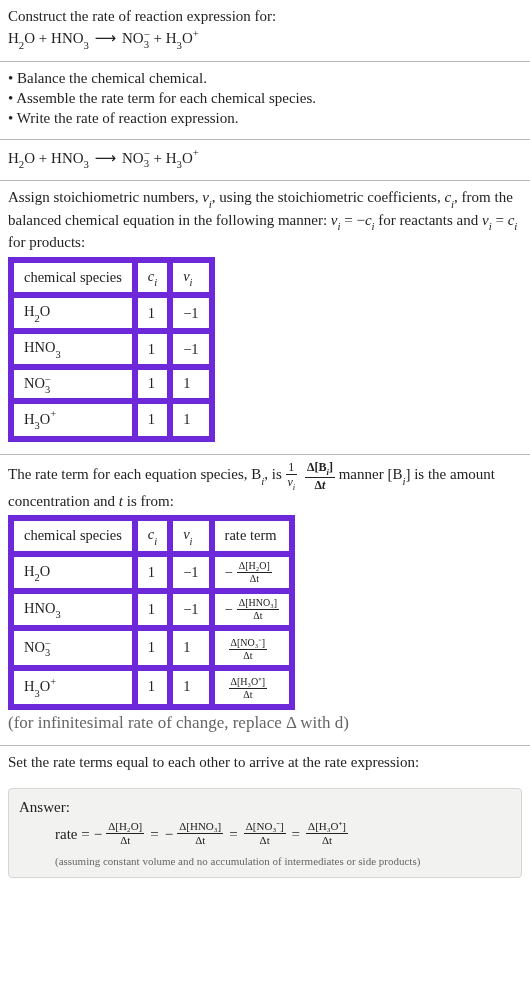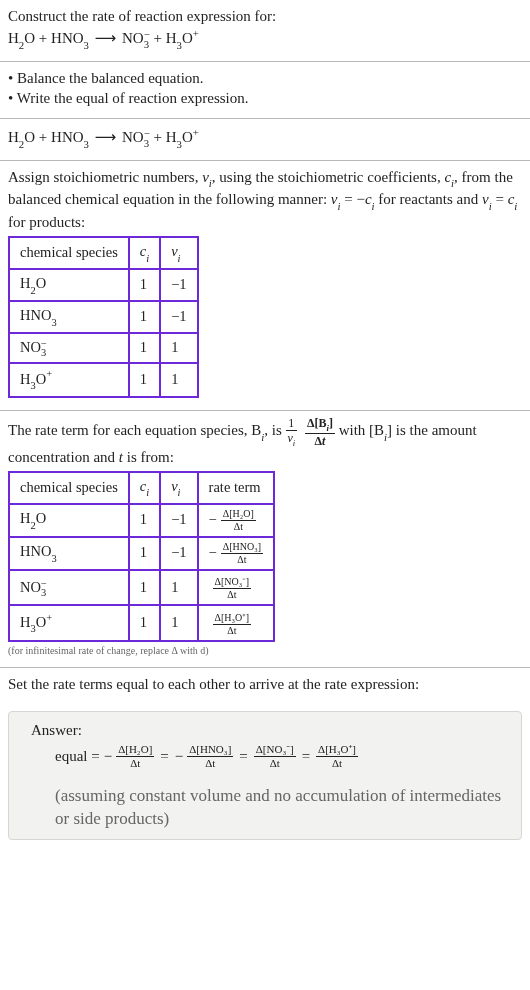--- a/index.html
+++ b/index.html
@@ -30,44 +30,44 @@
   font-size: 0.72em;
 }
 .supsub span { display:block; }
 .arrow { padding: 0 2px; }
 
 table.data {
   border-collapse: collapse;
   margin: 4px 0 2px 0;
 }
 table.data td, table.data th {
-  border: 2px solid #6d28d9;
+  border: 6px solid #6d28d9;
   padding: 4px 10px;
   text-align: left;
   font-weight: normal;
   font-size: 14.5px;
   vertical-align: middle;
 }
 .footnote {
-  font-size: 10px;
+  font-size: 17px;
   color: #666;
   margin-top: 2px;
 }
 .answerbox {
   background: #f2f2f0;
   border: 1px solid #d6d6d2;
   border-radius: 4px;
   padding: 8px 10px 8px 10px;
   margin: 6px 8px 8px 8px;
 }
-.answerbox .ans-title { margin-bottom: 4px; margin-left: 12px; }
+.answerbox .ans-title { margin-bottom: 4px; }
 .answerbox .assume {
-  font-size: 17px;
+  font-size: 11px;
   color: #666;
-  margin-top: 16px;
+  margin-top: 8px;
   padding-left: 36px;
 }
 .indent { padding-left: 36px; }
 
 
 .frac {
   display: inline-block;
   vertical-align: middle;
   text-align: center;
   font-size: 12px;
@@ -90,22 +90,23 @@
     <div>Construct the rate of reaction expression for:</div>
     <div>
       <span><span>H</span><span class="sub">2</span><span>O</span></span><span> + </span><span><span>HNO</span><span class="sub">3</span></span>
       <span class="arrow">⟶</span>
       <span><span>NO</span><span class="supsub"><span>−</span><span>3</span></span></span><span> + </span><span><span>H</span><span class="sub">3</span><span>O</span><span class="sup">+</span></span>
     </div>
   </div>
   <hr class="rule">
 
   <div class="section">
-    <div>• Balance the balanced equation.</div>
-    <div>• Write the equal of reaction expression.</div>
+    <div>• Balance the chemical chemical.</div>
+    <div>• Assemble the rate term for each chemical species.</div>
+    <div>• Write the rate of reaction expression.</div>
   </div>
   <hr class="rule">
 
   <div class="section">
     <div>
       <span><span>H</span><span class="sub">2</span><span>O</span></span><span> + </span><span><span>HNO</span><span class="sub">3</span></span>
       <span class="arrow">⟶</span>
       <span><span>NO</span><span class="supsub"><span>−</span><span>3</span></span></span><span> + </span><span><span>H</span><span class="sub">3</span><span>O</span><span class="sup">+</span></span>
     </div>
   </div>
@@ -151,21 +152,21 @@
     <div>
       <span>The rate term for each equation species, B</span><span class="sub"><i>i</i></span><span>, is </span>
       <span class="frac">
         <span class="num">1</span>
         <span class="den"><i><span>ν</span><span class="sub">i</span></i></span>
       </span>
       <span class="frac" style="margin-left:4px;font-weight:bold;">
         <span class="num"><span>Δ[B</span><span class="sub"><i>i</i></span><span>]</span></span>
         <span class="den"><span>Δ</span><i>t</i></span>
       </span>
-      <span> with [B</span><span class="sub"><i>i</i></span><span>] is the amount concentration and </span><i>t</i><span> is from:</span>
+      <span> manner [B</span><span class="sub"><i>i</i></span><span>] is the amount concentration and </span><i>t</i><span> is from:</span>
     </div>
     <table class="data">
       <tbody>
           <tr>
         <th>chemical species</th>
         <th><i><span>c</span><span class="sub">i</span></i></th>
         <th><i><span>ν</span><span class="sub">i</span></i></th>
         <th>rate term</th>
       </tr>
       <tr>
@@ -222,21 +223,21 @@
   </div>
   <hr class="rule">
 
   <div class="section">
     <div>Set the rate terms equal to each other to arrive at the rate expression:</div>
   </div>
 
   <div class="answerbox">
     <div class="ans-title">Answer:</div>
     <div class="indent centered">
-      <span>equal = </span>
+      <span>rate = </span>
       <span>− </span>
         <span class="frac small">
           <span class="num">Δ[H₂O]</span>
           <span class="den">Δt</span>
         </span>
       <span class="eq"> = </span>
       <span>− </span>
         <span class="frac small">
           <span class="num">Δ[HNO₃]</span>
           <span class="den">Δt</span>

